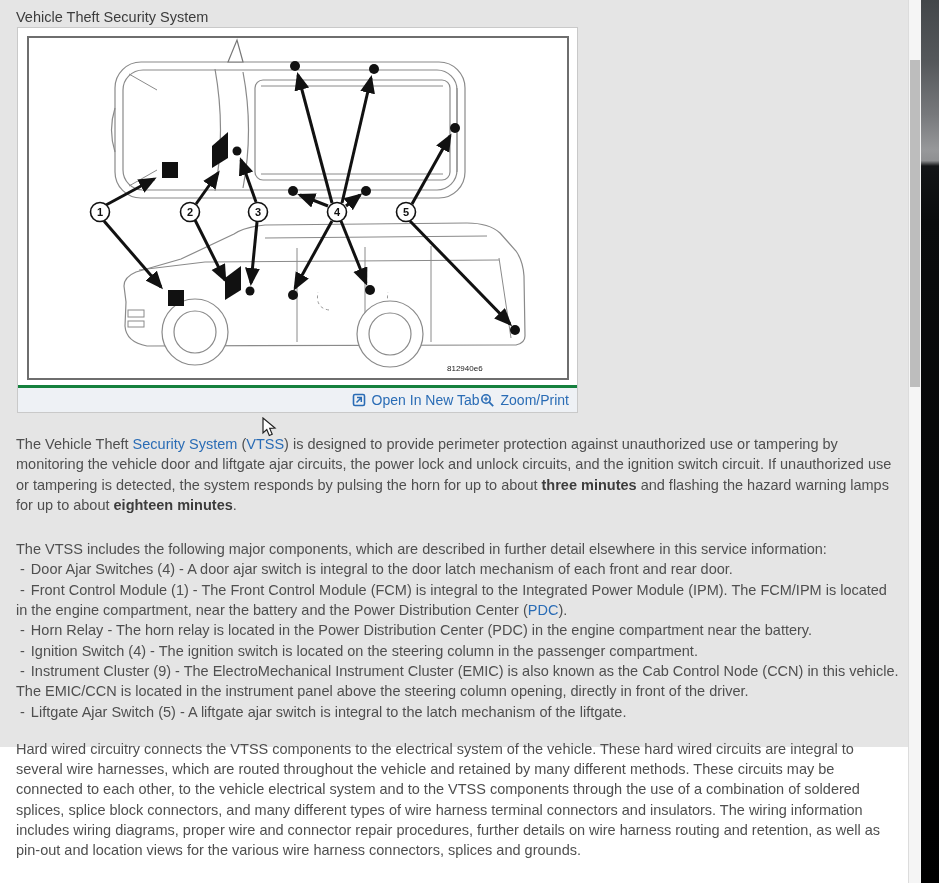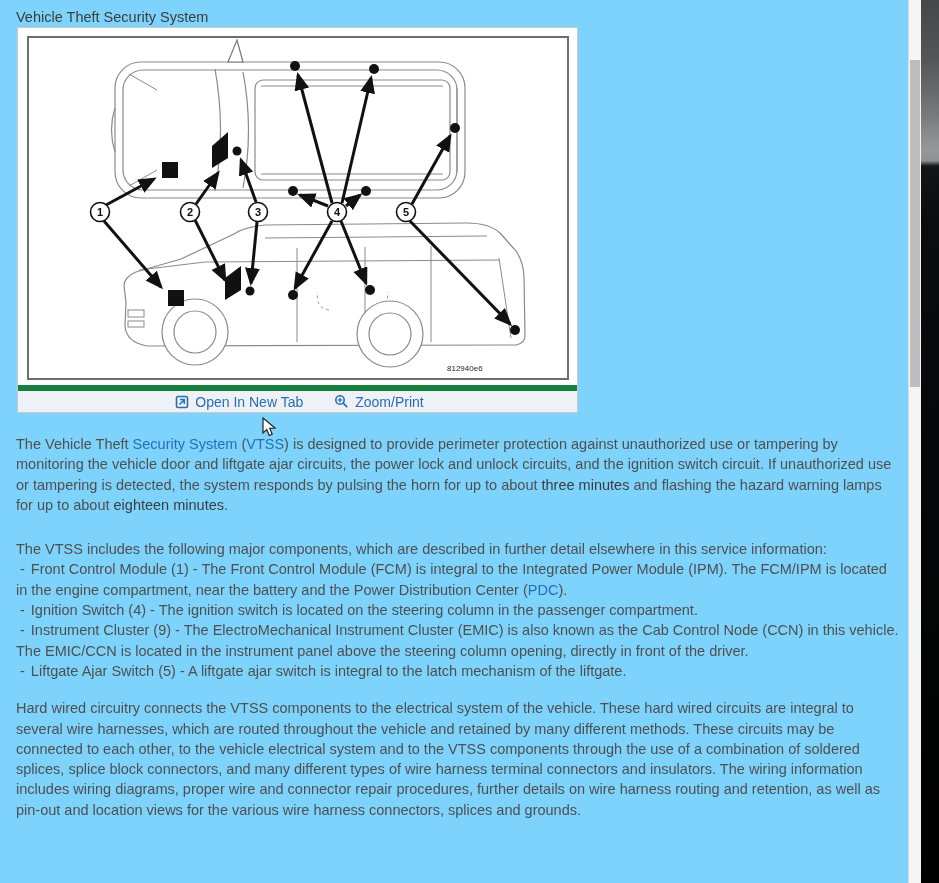--- a/index.html
+++ b/index.html
@@ -1,53 +1,52 @@
 <!DOCTYPE html>
 <html><head>
 <meta charset="utf-8">
 <style>
   * { margin:0; padding:0; box-sizing:border-box; }
   html,body { width:939px; height:883px; background:#fff; overflow:hidden; }
   body { font-family:"Liberation Sans", sans-serif; position:relative; }
 
-  .page { position:absolute; inset:0; width:939px; height:883px; background:#7dd3fc; }
+  .page { position:absolute; inset:0; width:939px; height:747px; background:#e5e5e5; }
 
   .page-title { position:absolute; left:16px; top:9px; font-size:14.5px; color:#3c3c3c; }
 
   
   .figure-box {
     position:absolute; left:17px; top:27px; width:561px; height:386px;
     border:1px solid #c9c9c9; background:#fff;
   }
   .diagram-frame {
     position:absolute; left:9px; top:8px; width:542px; height:344px;
     border:2px solid #6e6e6e; background:#fff;
   }
   .diagram-frame svg { display:block; }
 
   .figure-toolbar {
     position:absolute; left:0; bottom:0; width:559px; height:27px;
-    background:#eef1f5; border-top:6px solid #15803d;
-    display:flex; align-items:center; justify-content:center;
+    background:#eef1f5; border-top:3px solid #15803d;
+    display:flex; align-items:center; justify-content:flex-end;
     padding:0 8px 0 12px;
-    gap:31px;
   }
   .tb-link {
     display:flex; align-items:center; gap:6px;
     color:#2a6cb5; font-size:14px; text-decoration:none; cursor:pointer;
   }
   .tb-link svg { display:block; }
 
   
   .content {
     position:absolute; left:16px; top:434px; width:884px;
     font-size:14.5px; color:#4f4f4f; line-height:20.3px;
   }
   .content a.lnk { color:#2a6cb5; text-decoration:none; }
-  .content strong { color:#3c3c3c; font-weight:normal; }
+  .content strong { color:#3c3c3c; font-weight:bold; }
   .para { margin:0; }
   .gap1 { height:24px; }
   .gap2 { height:17px; }
   .comp-item { text-indent:4px; }
   .comp-item .dash { padding-right:6px; }
 
   
   .content-edge-line { position:absolute; left:908px; top:0; width:1px; height:883px; background:#dcdcdc; }
   .scrollbar-track { position:absolute; left:909px; top:0; width:12px; height:883px; background:#f5f5f5; }
   .scrollbar-thumb { position:absolute; left:1px; top:60px; width:10px; height:327px; background:#bdbdbd; }
@@ -186,23 +185,25 @@
       </a>
     </div>
   </div>
 
   <div class="content">
     <p class="para"><span>The Vehicle Theft </span><a href="#" class="lnk">Security System</a><span> (</span><a href="#" class="lnk">VTSS</a><span>) is designed to provide perimeter protection against unauthorized use or tampering by monitoring the vehicle door and liftgate ajar circuits, the power lock and unlock circuits, and the ignition switch circuit. If unauthorized use or tampering is detected, the system responds by pulsing the horn for up to about </span><strong>three minutes</strong><span> and flashing the hazard warning lamps for up to about </span><strong>eighteen minutes</strong><span>.</span></p>
     <div class="gap1"></div>
     <p class="para">The VTSS includes the following major components, which are described in further detail elsewhere in this service information:</p>
     <div>
 
+        <div class="comp-item"><span class="dash">-</span><span><span>Door Ajar Switches (4) - A door ajar switch is integral to the door latch mechanism of each front and rear door.</span></span></div>
 
         <div class="comp-item"><span class="dash">-</span><span><span>Front Control Module (1) - The Front Control Module (FCM) is integral to the Integrated Power Module (IPM). The FCM/IPM is located in the engine compartment, near the battery and the Power Distribution Center (</span><a href="#" class="lnk">PDC</a><span>).</span></span></div>
 
+        <div class="comp-item"><span class="dash">-</span><span><span>Horn Relay - The horn relay is located in the Power Distribution Center (PDC) in the engine compartment near the battery.</span></span></div>
 
         <div class="comp-item"><span class="dash">-</span><span><span>Ignition Switch (4) - The ignition switch is located on the steering column in the passenger compartment.</span></span></div>
 
         <div class="comp-item"><span class="dash">-</span><span><span>Instrument Cluster (9) - The ElectroMechanical Instrument Cluster (EMIC) is also known as the Cab Control Node (CCN) in this vehicle. The EMIC/CCN is located in the instrument panel above the steering column opening, directly in front of the driver.</span></span></div>
 
         <div class="comp-item"><span class="dash">-</span><span><span>Liftgate Ajar Switch (5) - A liftgate ajar switch is integral to the latch mechanism of the liftgate.</span></span></div>
 
       </div>
     <div class="gap2"></div>
     <p class="para">Hard wired circuitry connects the VTSS components to the electrical system of the vehicle. These hard wired circuits are integral to several wire harnesses, which are routed throughout the vehicle and retained by many different methods. These circuits may be connected to each other, to the vehicle electrical system and to the VTSS components through the use of a combination of soldered splices, splice block connectors, and many different types of wire harness terminal connectors and insulators. The wiring information includes wiring diagrams, proper wire and connector repair procedures, further details on wire harness routing and retention, as well as pin-out and location views for the various wire harness connectors, splices and grounds.</p>

